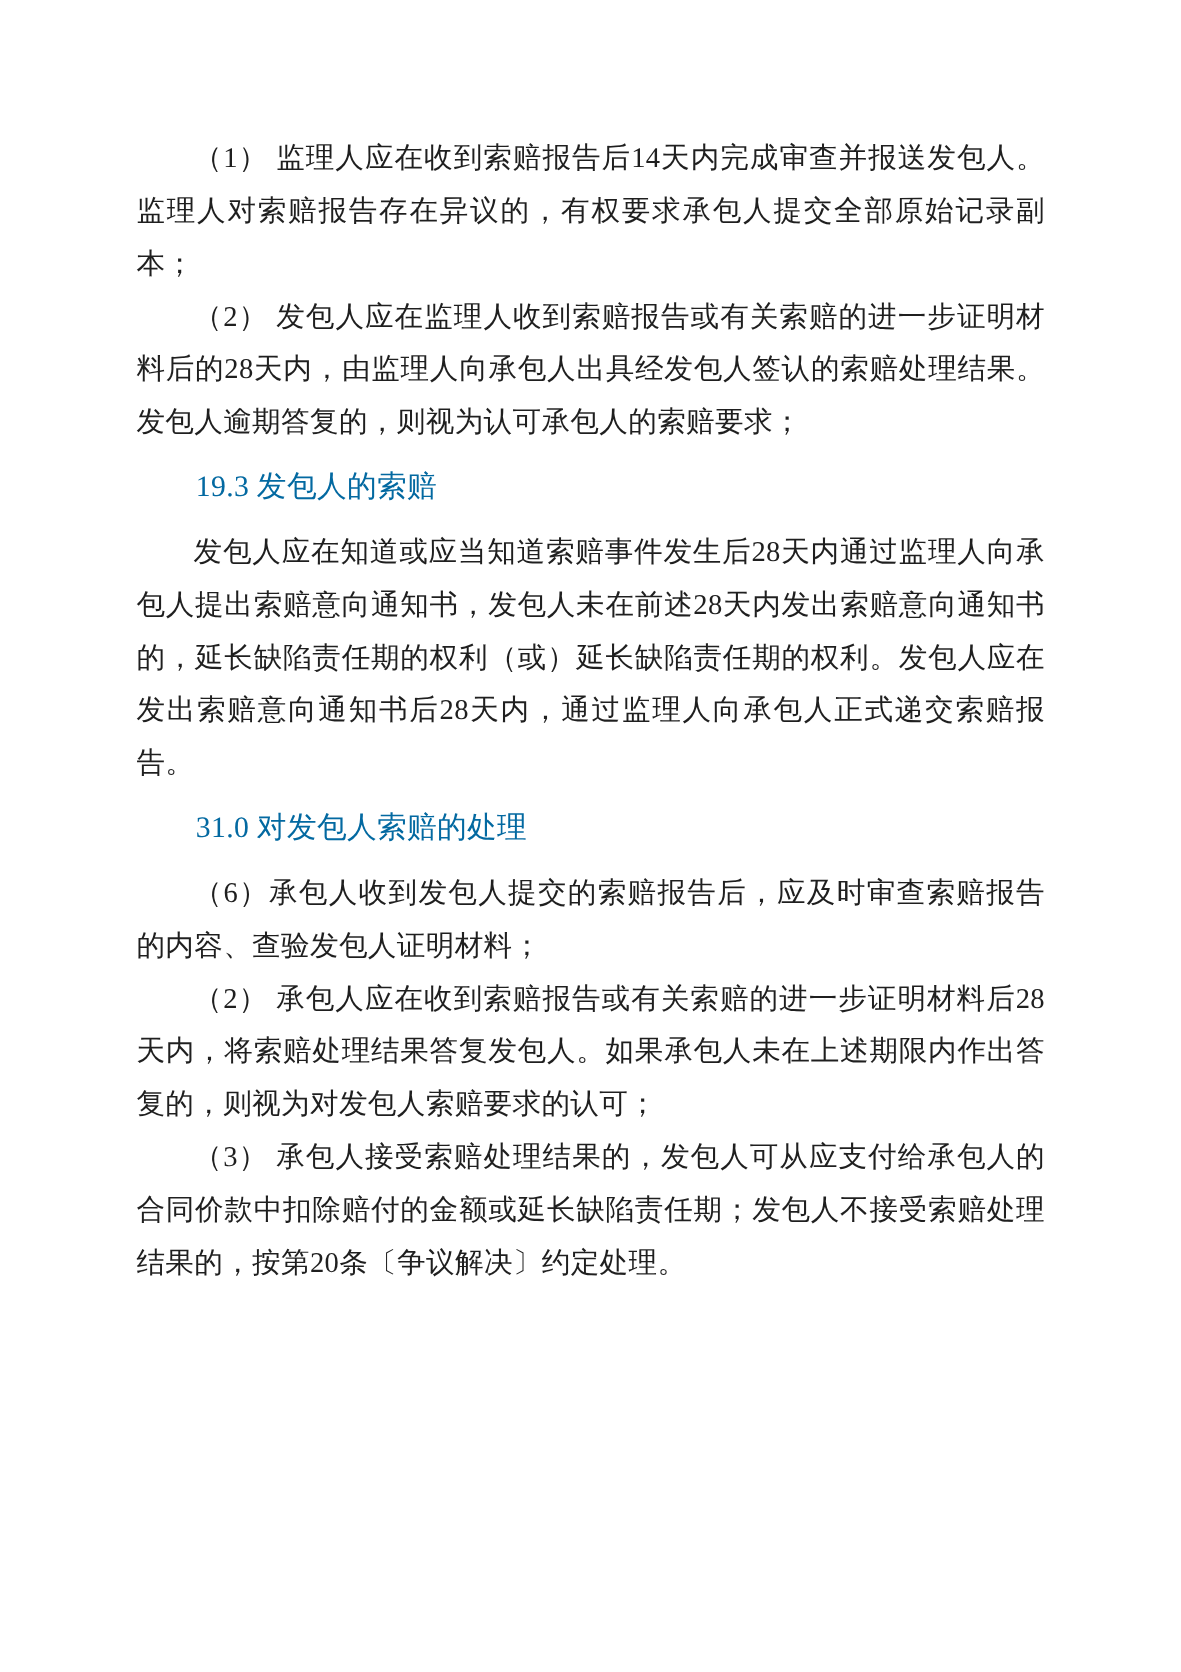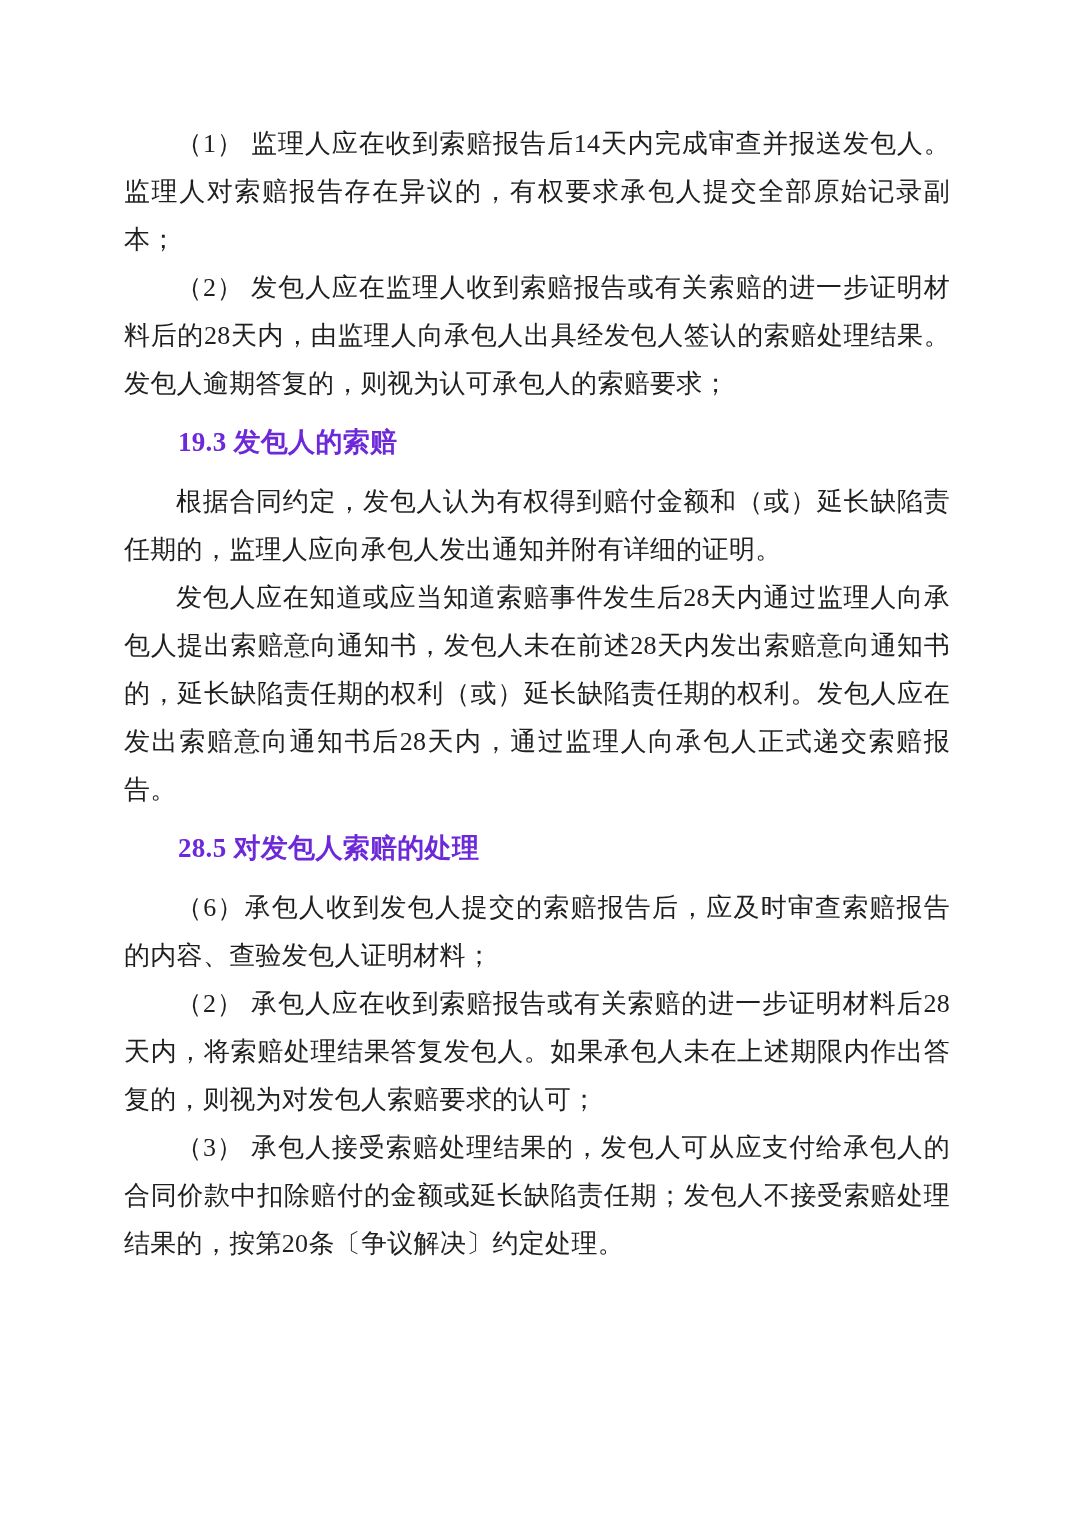--- a/index.html
+++ b/index.html
@@ -25,33 +25,32 @@
     line-height: 48px;
     text-align: justify;
     text-justify: inter-character;
     text-indent: 2em;
     letter-spacing: 0.3px;
     color: #1f1f1f;
   }
   .heading {
     font-size: 27px;
     line-height: 48px;
-    font-weight: 700;
+    font-weight: 400;
     text-indent: 2em;
     margin: 10px 0 12px 0;
-    color: #6d28d9;
+    color: #0369a1;
     letter-spacing: 0.3px;
   }
 </style>
 </head>
 <body>
 
 <div class="page">
   <p class="para">（1） 监理人应在收到索赔报告后14天内完成审查并报送发包人。监理人对索赔报告存在异议的，有权要求承包人提交全部原始记录副本；</p>
   <p class="para">（2） 发包人应在监理人收到索赔报告或有关索赔的进一步证明材料后的28天内，由监理人向承包人出具经发包人签认的索赔处理结果。发包人逾期答复的，则视为认可承包人的索赔要求；</p>
   <h2 class="heading">19.3 发包人的索赔</h2>
-  <p class="para">根据合同约定，发包人认为有权得到赔付金额和（或）延长缺陷责任期的，监理人应向承包人发出通知并附有详细的证明。</p>
   <p class="para">发包人应在知道或应当知道索赔事件发生后28天内通过监理人向承包人提出索赔意向通知书，发包人未在前述28天内发出索赔意向通知书的，延长缺陷责任期的权利（或）延长缺陷责任期的权利。发包人应在发出索赔意向通知书后28天内，通过监理人向承包人正式递交索赔报告。</p>
-  <h2 class="heading">28.5  对发包人索赔的处理</h2>
+  <h2 class="heading">31.0  对发包人索赔的处理</h2>
   <p class="para">（6）承包人收到发包人提交的索赔报告后，应及时审查索赔报告的内容、查验发包人证明材料；</p>
   <p class="para">（2） 承包人应在收到索赔报告或有关索赔的进一步证明材料后28天内，将索赔处理结果答复发包人。如果承包人未在上述期限内作出答复的，则视为对发包人索赔要求的认可；</p>
   <p class="para">（3） 承包人接受索赔处理结果的，发包人可从应支付给承包人的合同价款中扣除赔付的金额或延长缺陷责任期；发包人不接受索赔处理结果的，按第20条〔争议解决〕约定处理。</p>
 </div>
 
 </body></html>

